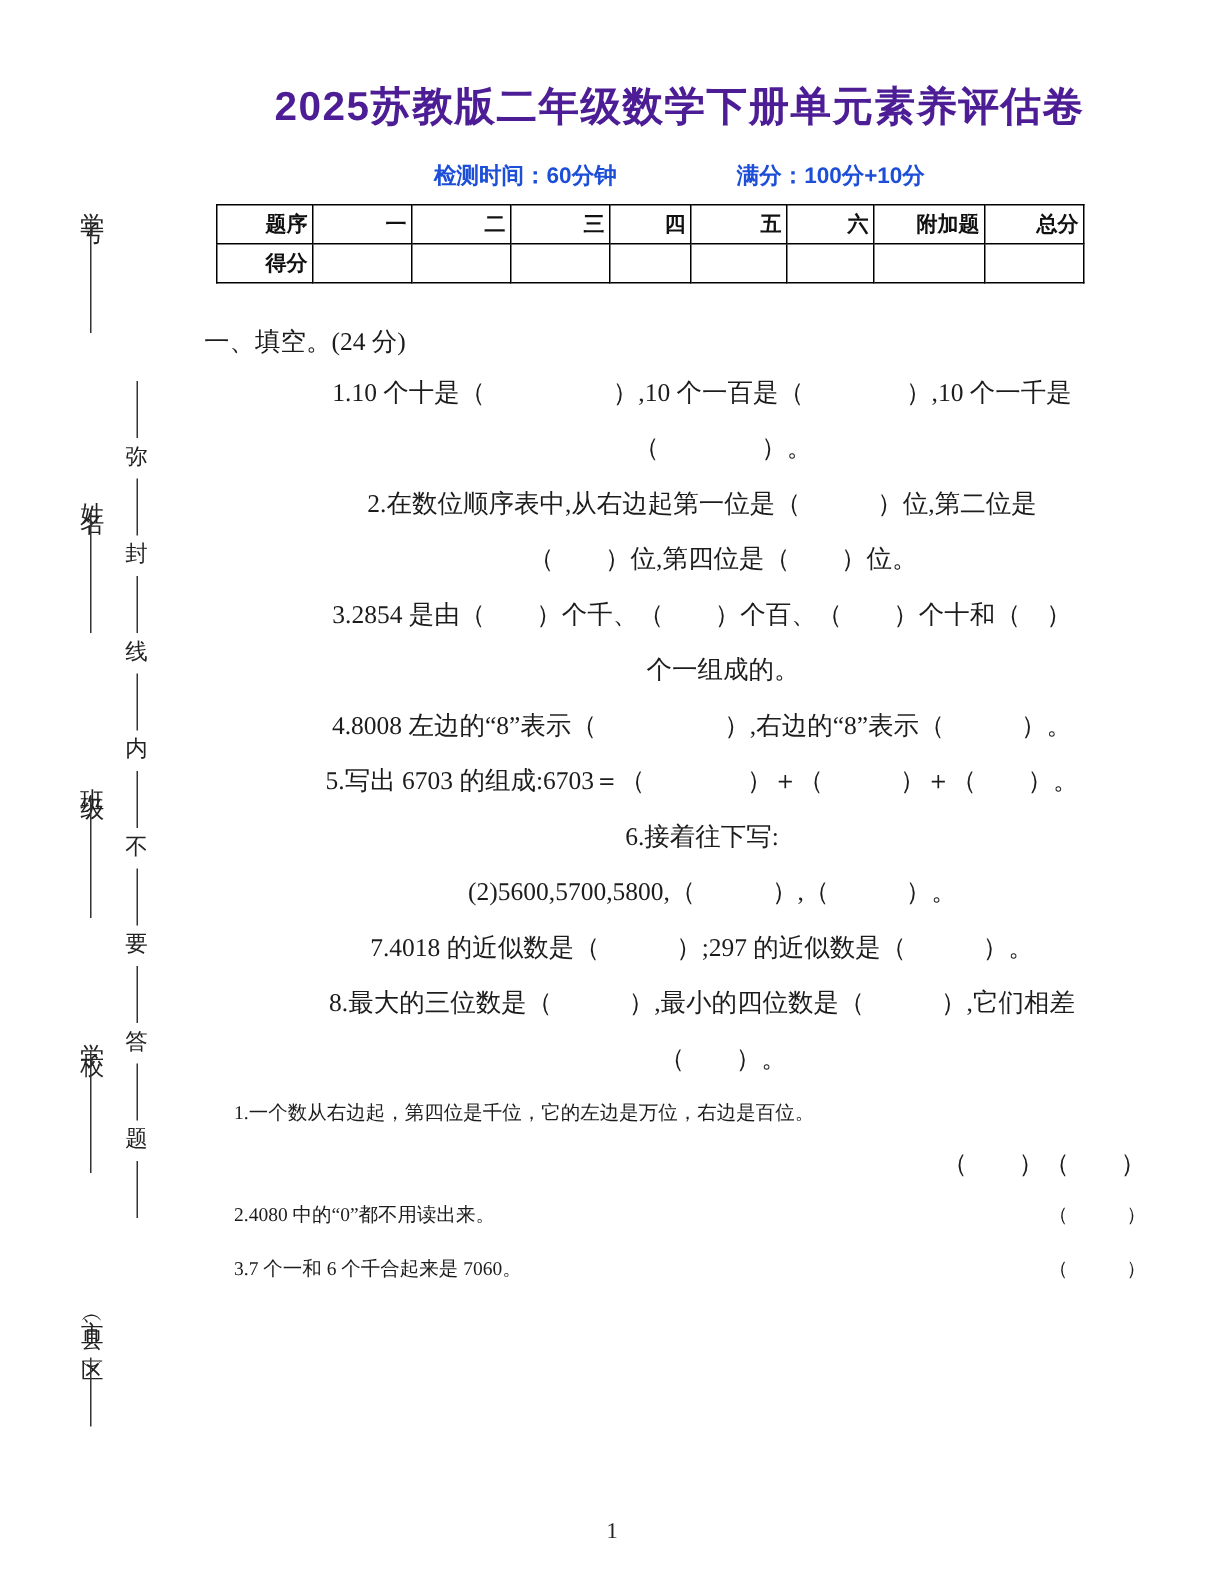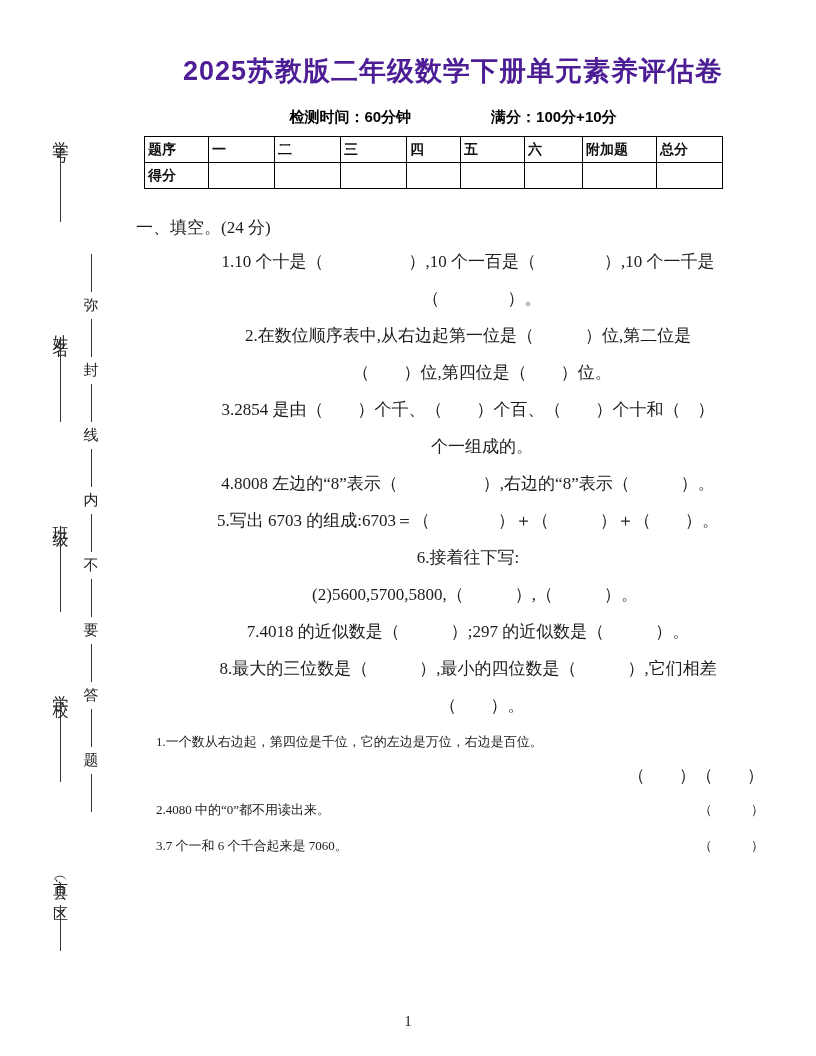--- a/index.html
+++ b/index.html
@@ -42,29 +42,29 @@
   .subtitle {
     margin: 26px 0 0 0; text-align: center;
     font-family: "Liberation Sans", "DejaVu Sans", sans-serif;
     font-weight: bold; font-size: 20px; line-height: 26px;
     color: #111;
   }
   .meta {
     margin-top: 20px; height: 20px;
     display: flex; justify-content: center; gap: 80px;
     font-family: "Liberation Sans", "DejaVu Sans", sans-serif;
-    font-weight: bold; font-size: 15px; color: #000000;
+    font-weight: bold; font-size: 15px; color: #1d4ed8;
   }
   table.score-table {
     border-collapse: collapse; margin: 8px 0 0 18px;
     font-family: "Liberation Sans", "DejaVu Sans", sans-serif;
     font-size: 14px; font-weight: 600; color: #111;
   }
   table.score-table td {
-    border: 1px solid #000; height: 26px; text-align: left; padding: 0 3px;
+    border: 1px solid #000; height: 26px; text-align: right; padding: 0 3px;
   }
 
   .sec-head { margin-top: 24px; font-size: 17px; line-height: 30px; white-space: nowrap; margin-left: 10px; }
   .sec-head.tight { margin-top: 4px; }
   .line  { font-size: 17px; height: 37px; line-height: 37px; white-space: nowrap; text-align: center; }
   .line2 { font-size: 13px; height: 36px; line-height: 36px; white-space: nowrap; }
   .ind1 { padding-left: 30px; }
   .ind2 { padding-left: 58px; }
   .ind3 { padding-left: 44px; }
   .ans-line { text-align: right; padding-right: 16px; font-size: 17px; height: 32px; line-height: 32px; }

